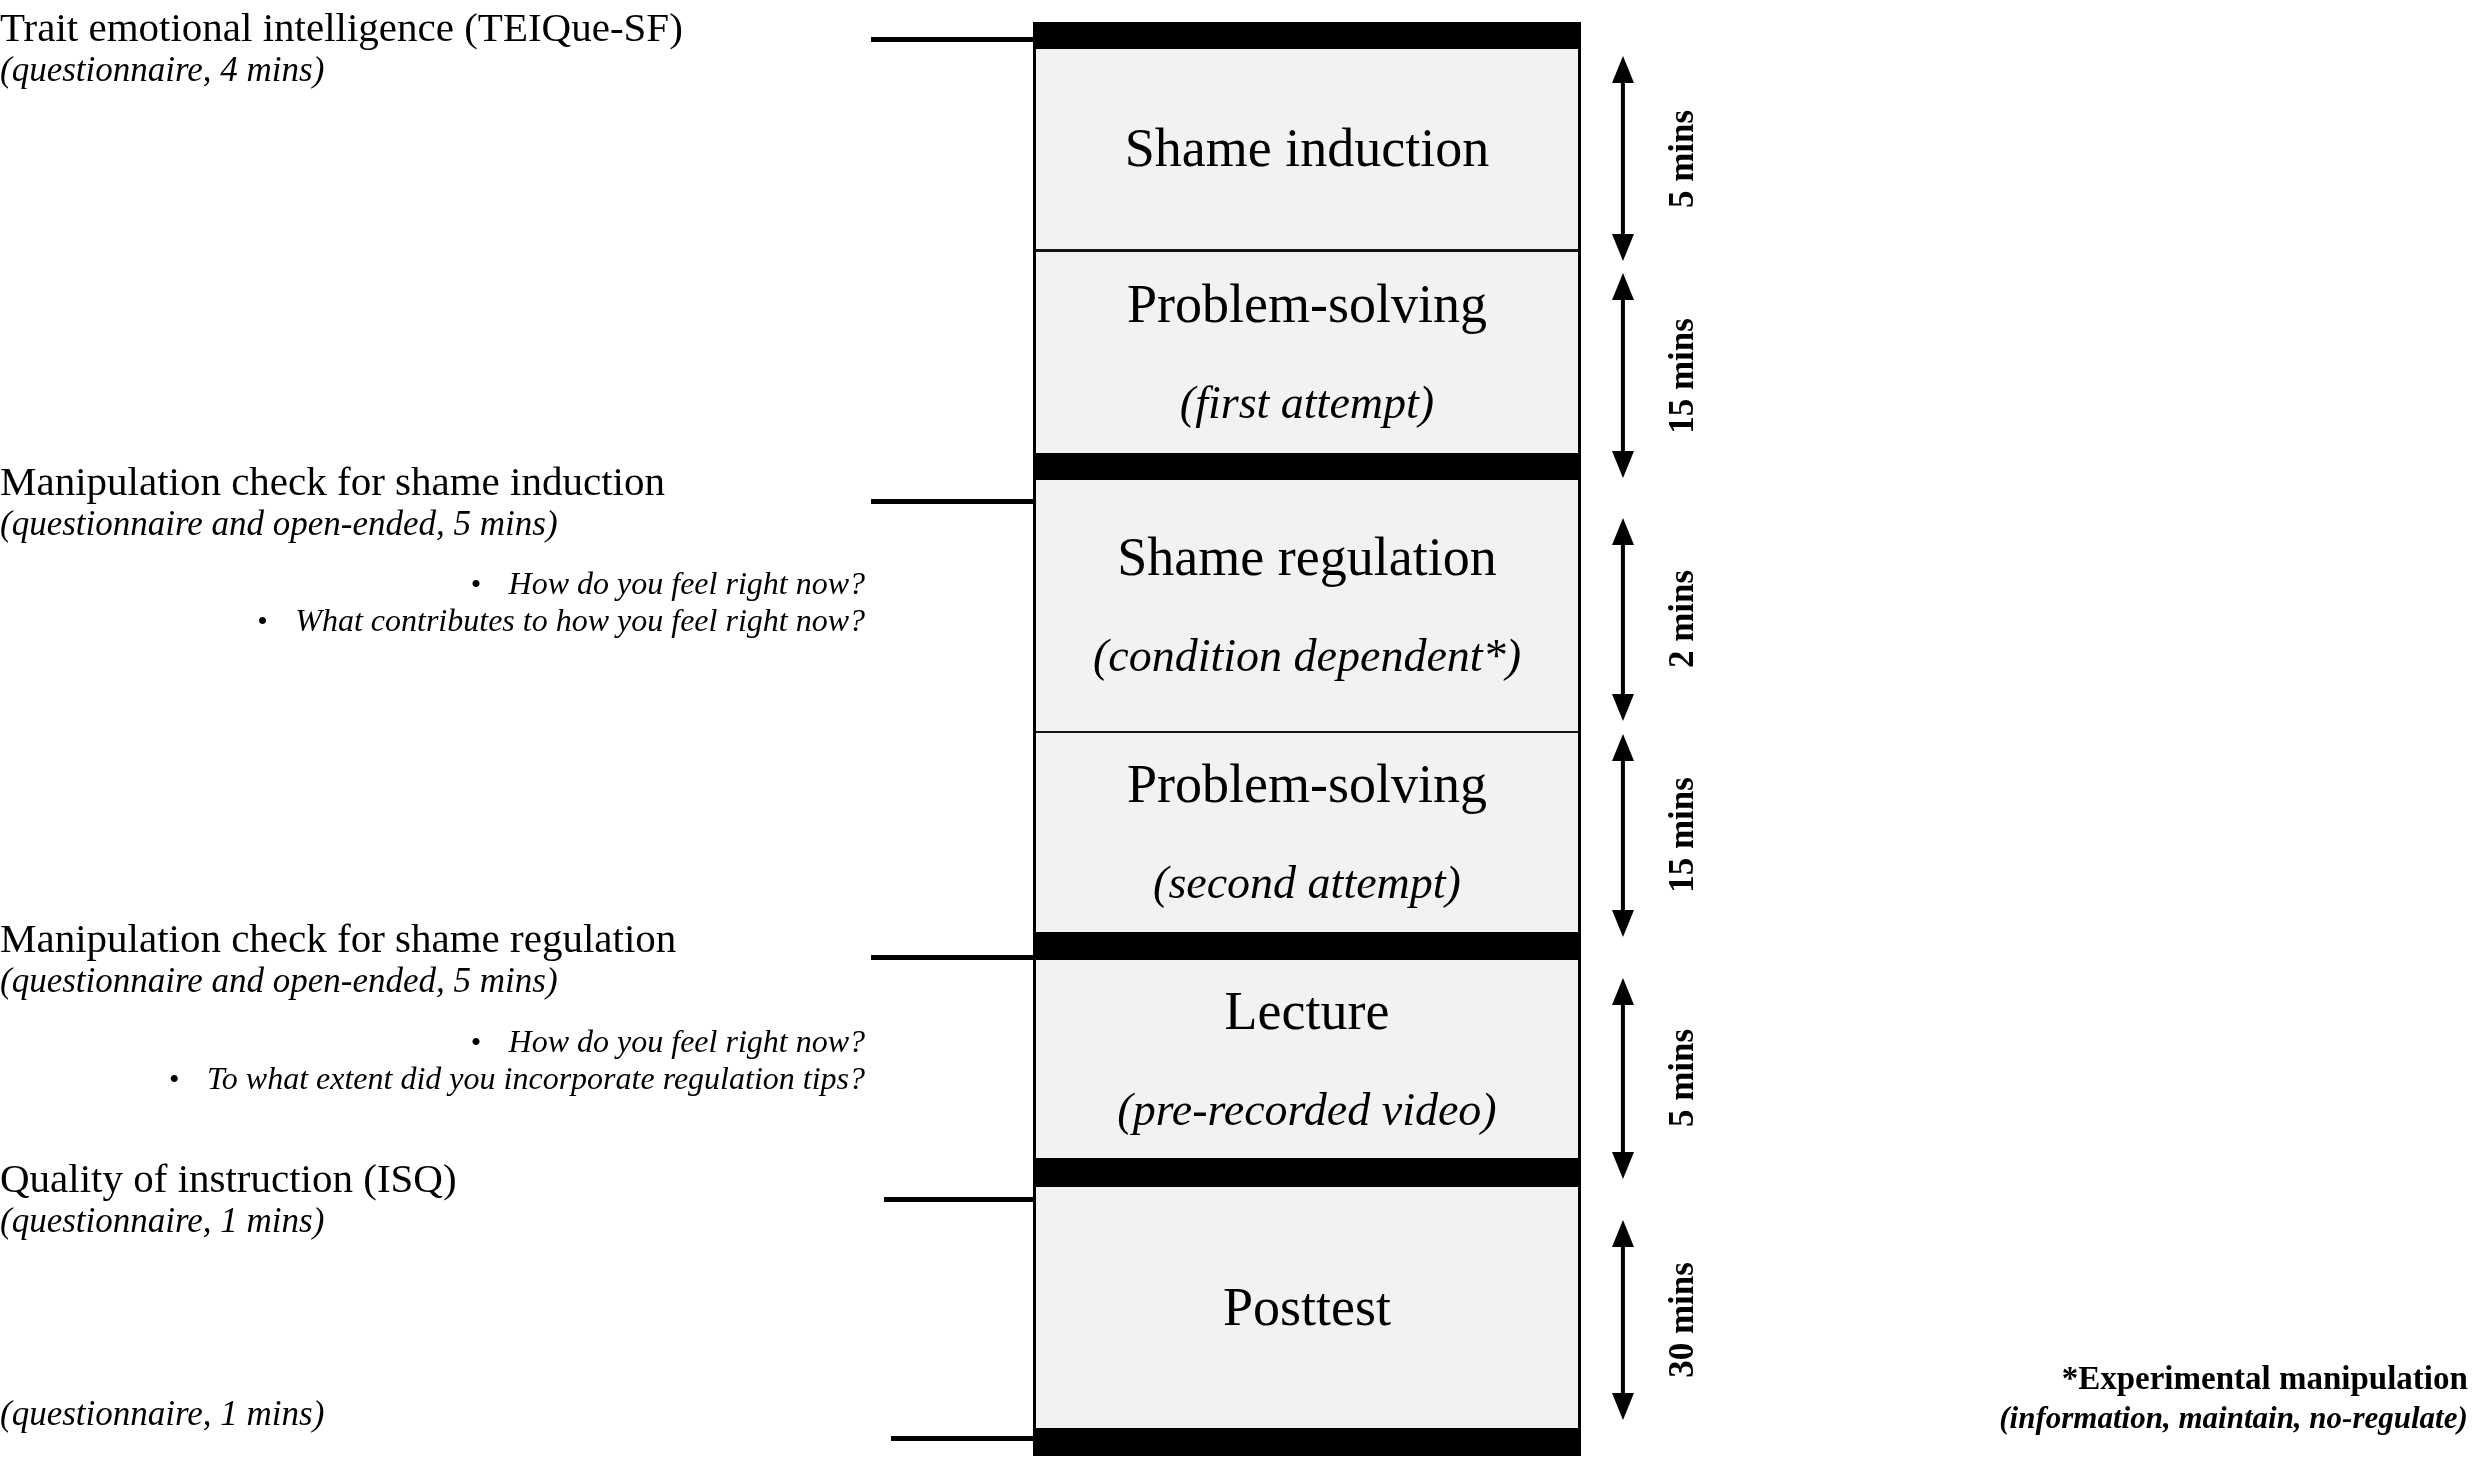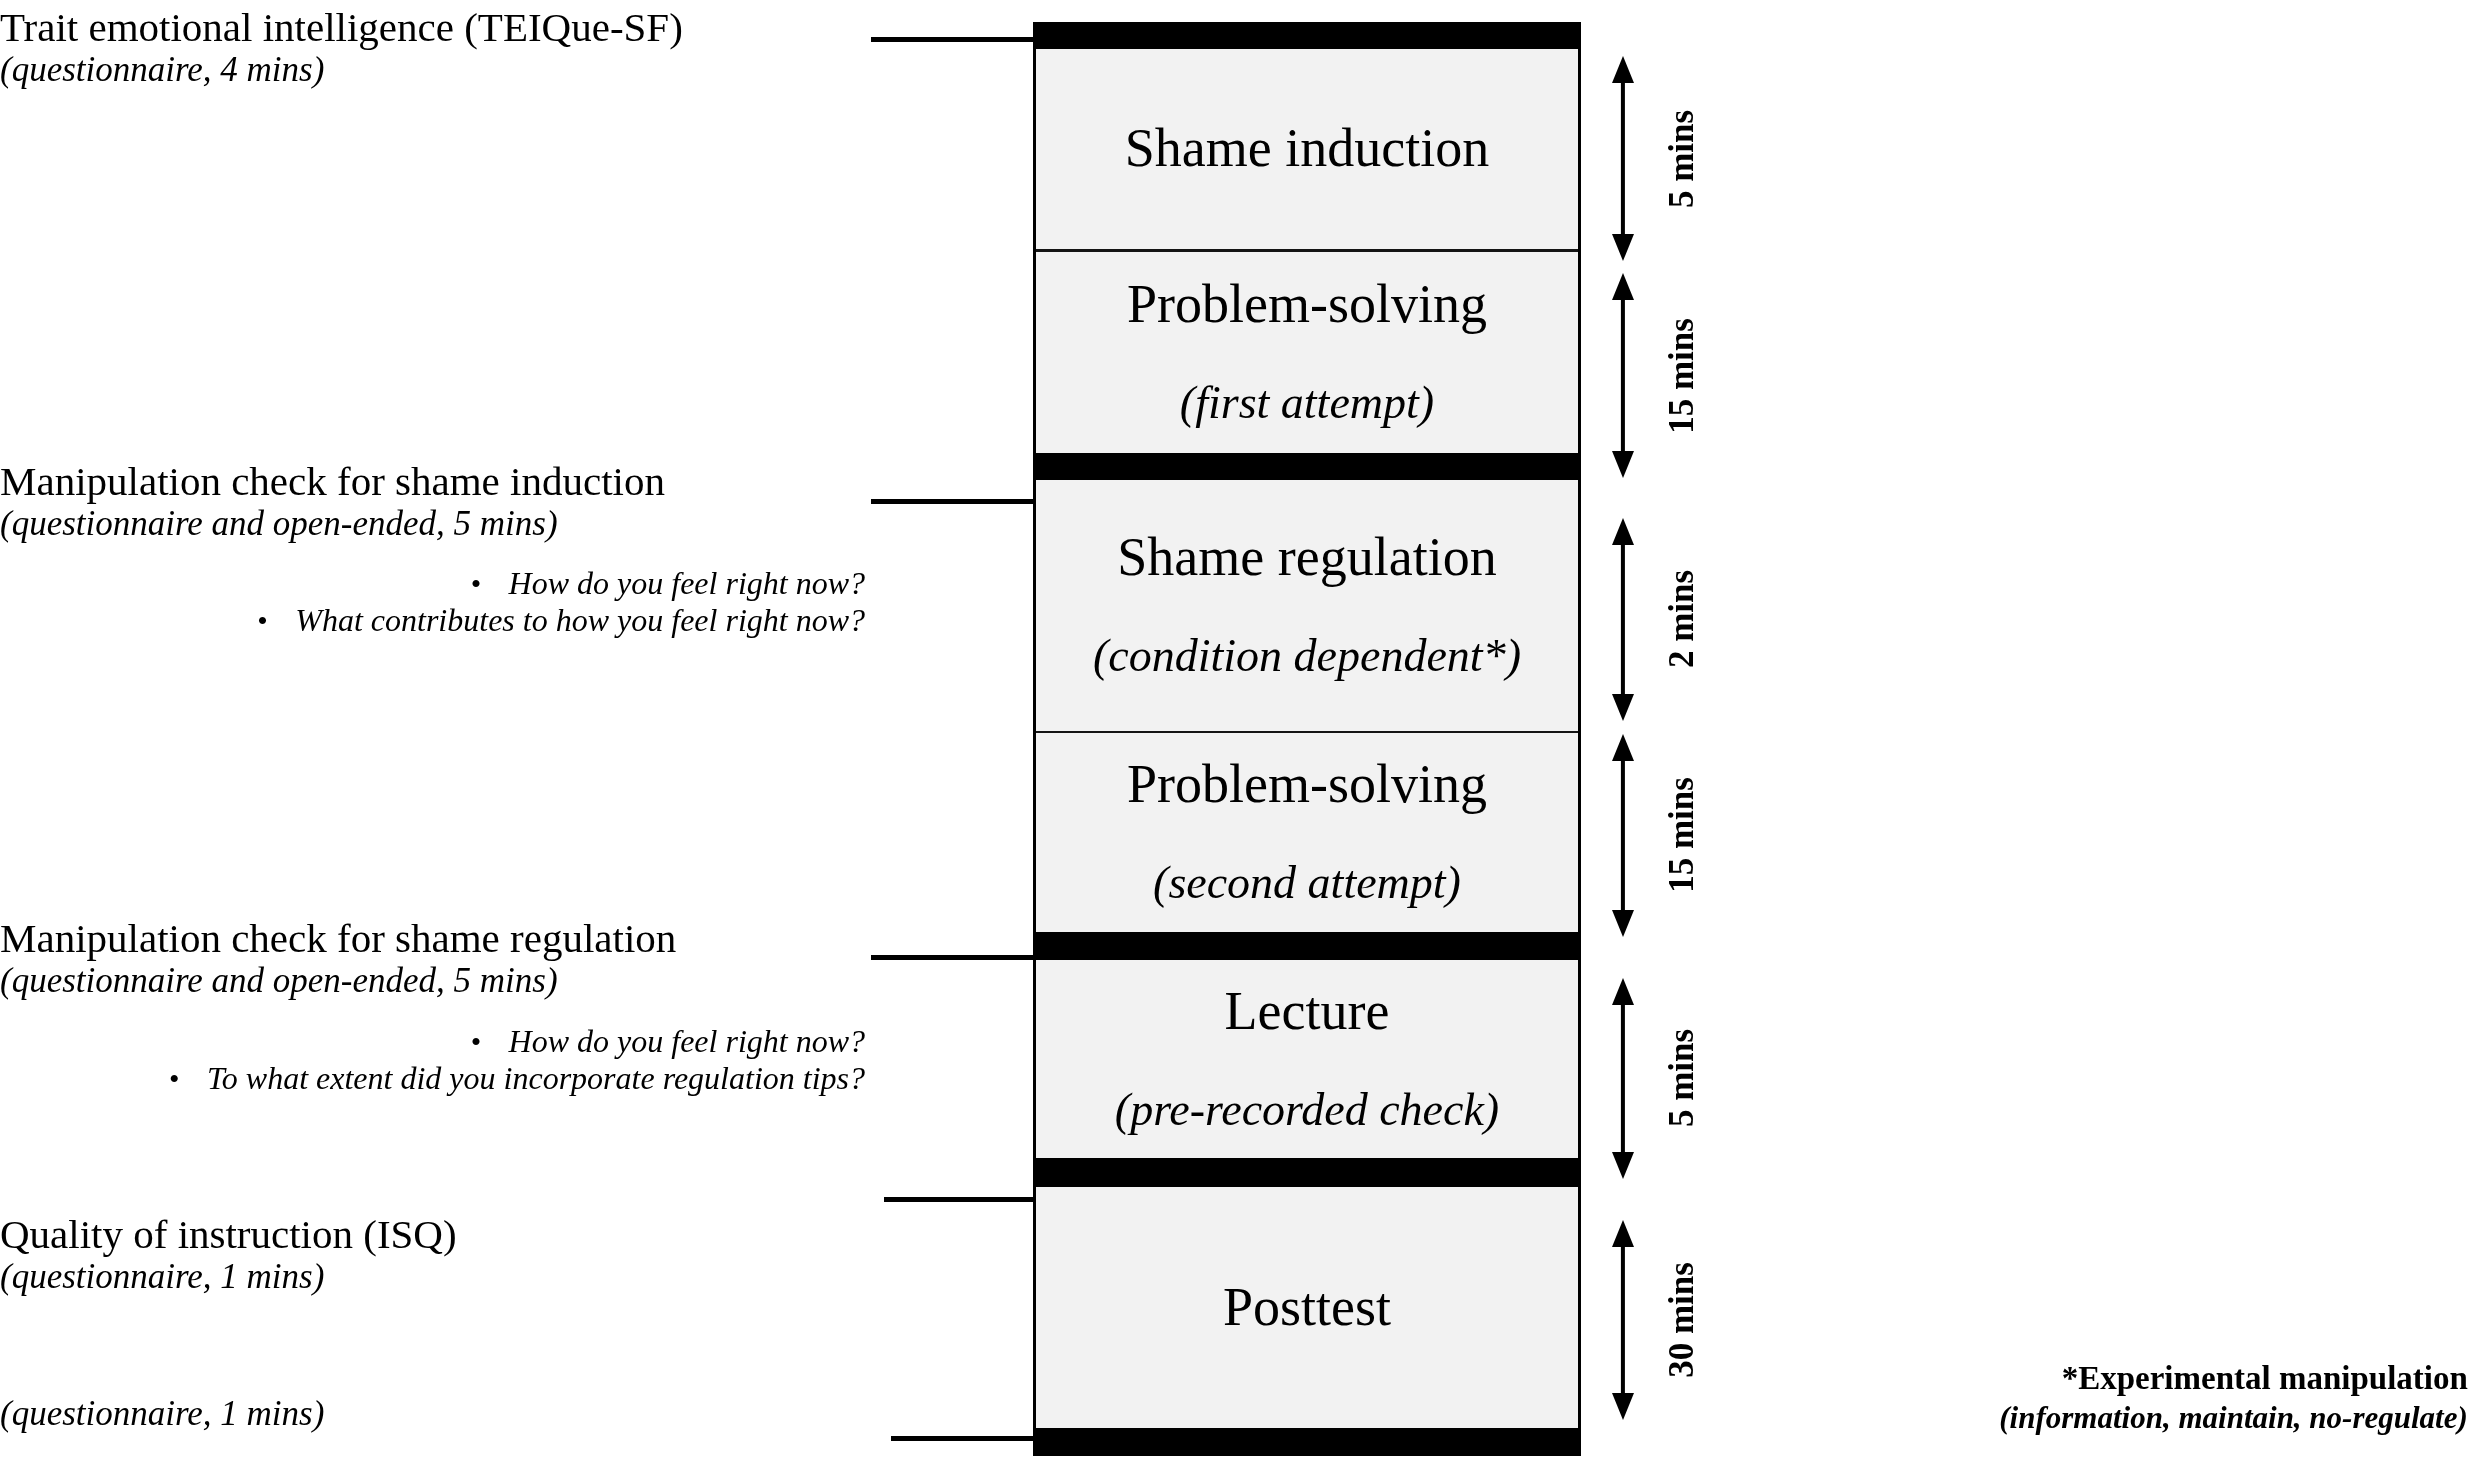--- a/index.html
+++ b/index.html
@@ -111,21 +111,21 @@
     <div class="bullet">
       <span class="dot">•</span>
       <span>How do you feel right now?</span>
     </div>
     <div class="bullet">
       <span class="dot">•</span>
       <span>To what extent did you incorporate regulation tips?</span>
     </div>
   </div>
 
-  <div class="llabel" style="top:1212px">
+  <div class="llabel" style="top:1156px">
     <div class="t">Quality of instruction (ISQ)</div>
     <div class="s">(questionnaire, 1 mins)</div>
   </div>
 
   <div class="llabel" style="top:1394px">
     <div class="s">(questionnaire, 1 mins)</div>
   </div>
 
   <div class="conn" style="top:37px;   left:871px; width:162px"></div>
   <div class="conn" style="top:499px;  left:871px; width:162px"></div>
@@ -158,21 +158,21 @@
 
     <div class="seg" style="height:213px">
       <div class="stage-title">Problem-solving</div>
       <div class="stage-sub">(second attempt)</div>
     </div>
 
     <div class="bar" style="height:30px"></div>
 
     <div class="seg" style="height:212px">
       <div class="stage-title">Lecture</div>
-      <div class="stage-sub">(pre-recorded check)</div>
+      <div class="stage-sub">(pre-recorded video)</div>
     </div>
 
     <div class="bar" style="height:31px"></div>
 
     <div class="seg" style="height:258px">
       <div class="stage-title">Posttest</div>
     </div>
 
     <div class="bar" style="height:30px"></div>
   </div>

